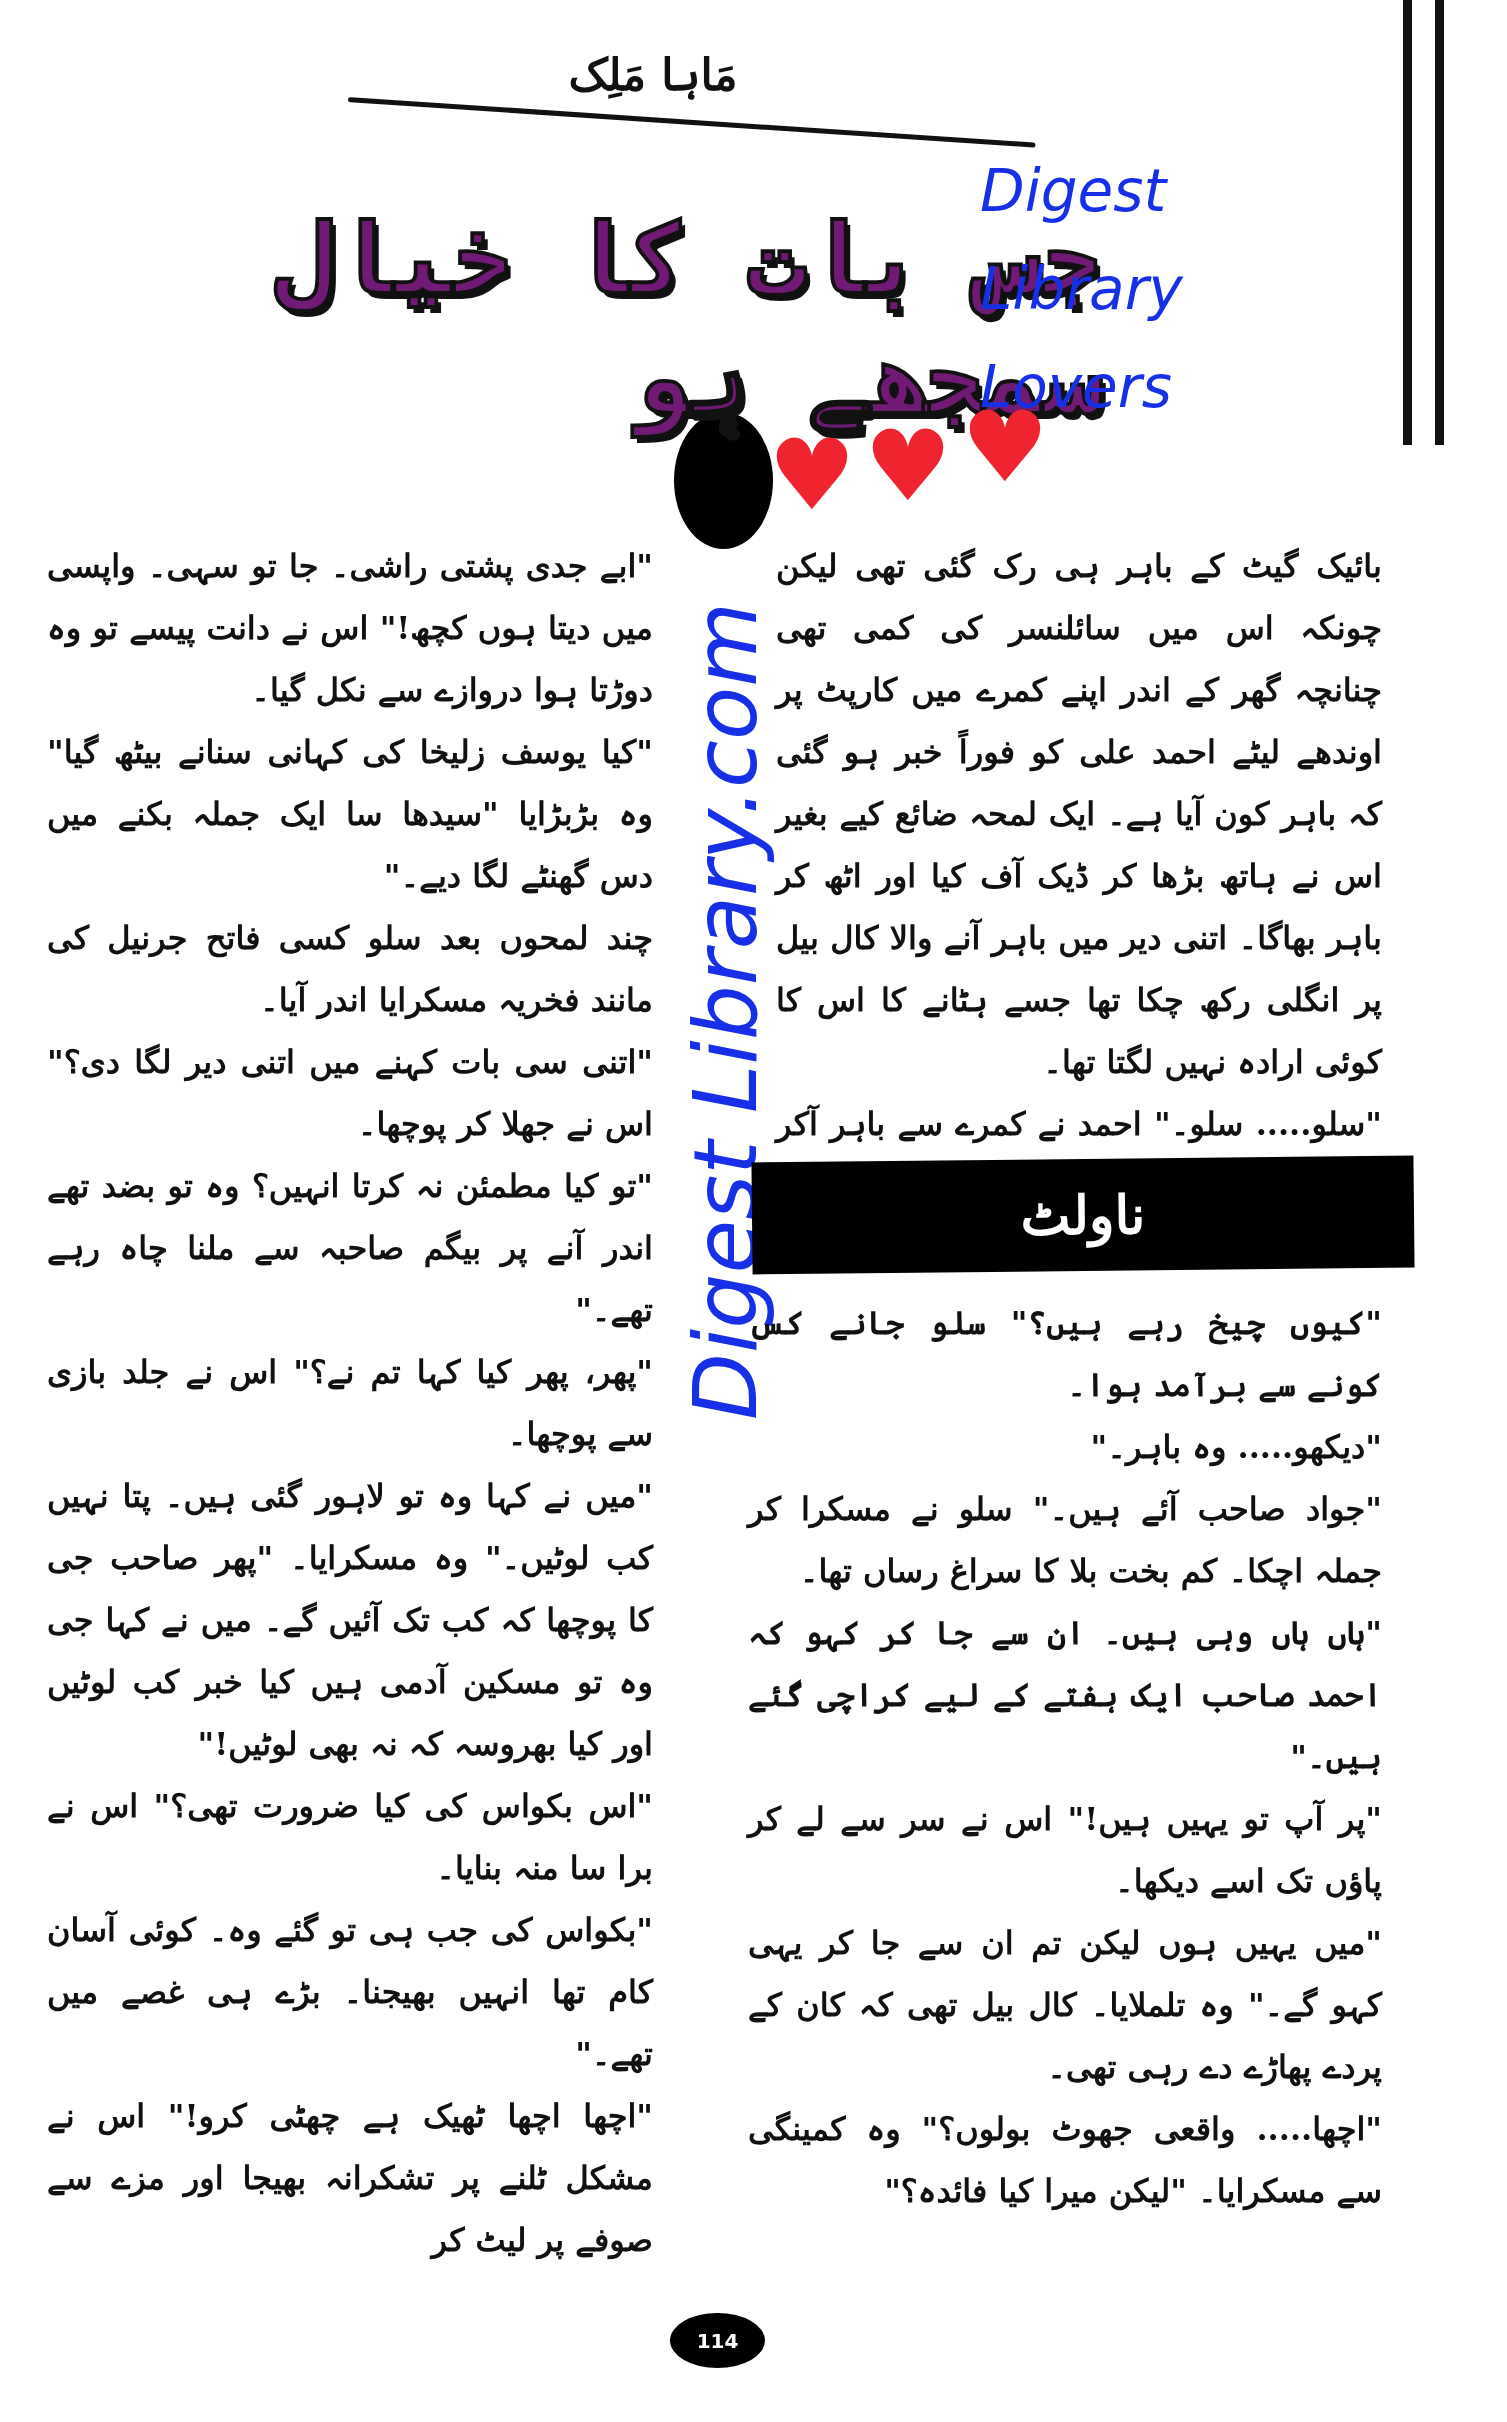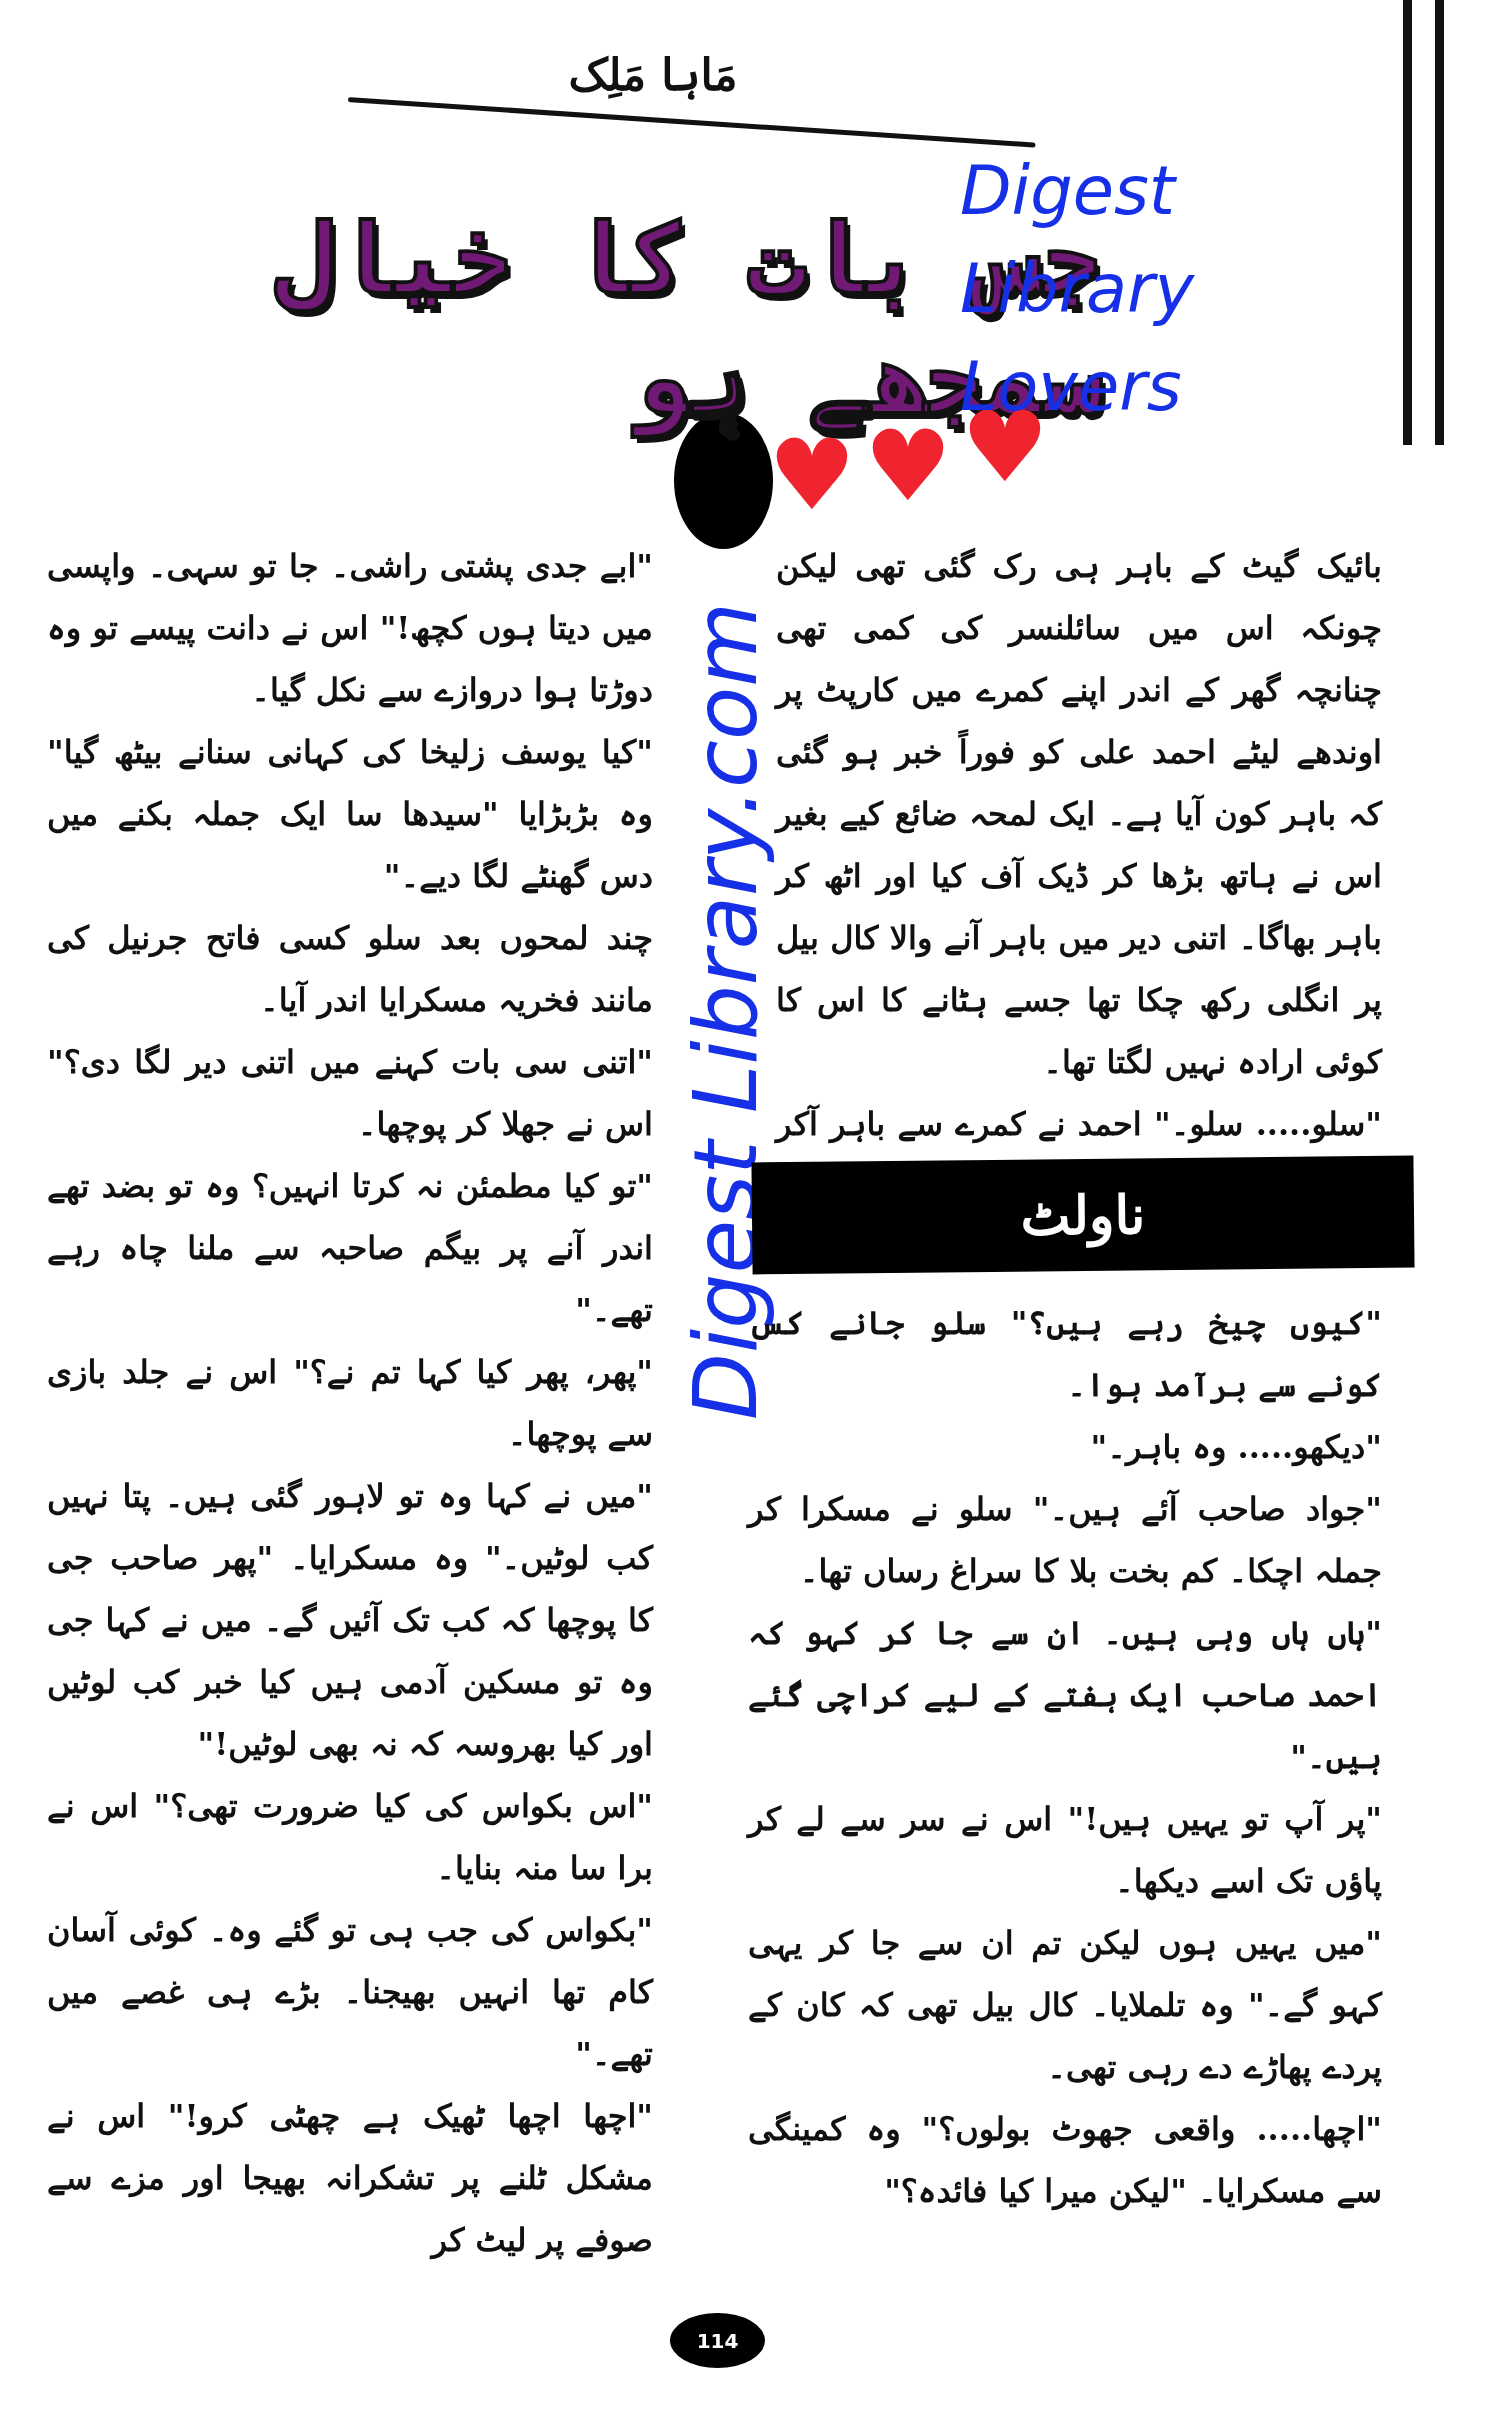--- a/index.html
+++ b/index.html
@@ -41,22 +41,22 @@
   .heart {
     position: absolute; width: 76px; height: 76px; color: #f0242e; font-size: 98px;
     line-height: 76px; text-align: center;
   }
   .heart.h1 { left: 768px; top: 437px; }
   .heart.h2 { left: 864px; top: 428px; }
   .heart.h3 { left: 961px; top: 409px; }
 
   
   .wm-stack {
-    position: absolute; left: 960px; top: 142px; width: 379px;
-    font-family: "DejaVu Sans", sans-serif; color: #1530e6; font-size: 67px; line-height: 98px;
+    position: absolute; left: 980px; top: 142px; width: 379px;
+    font-family: "DejaVu Sans", sans-serif; color: #1530e6; font-size: 58px; line-height: 98px;
     font-style: italic; font-weight: 300;
   }
   .wm-stack div { white-space: nowrap; }
   .wm-vertical {
     position: absolute; left: 674px; top: 511px; width: 909px; height: 104px;
     transform-origin: left top; transform: translate(0, 909px) rotate(-90deg);
     color: #1530e6; font-size: 87px; line-height: 104px; font-style: italic; white-space: nowrap;
   }
 
   

